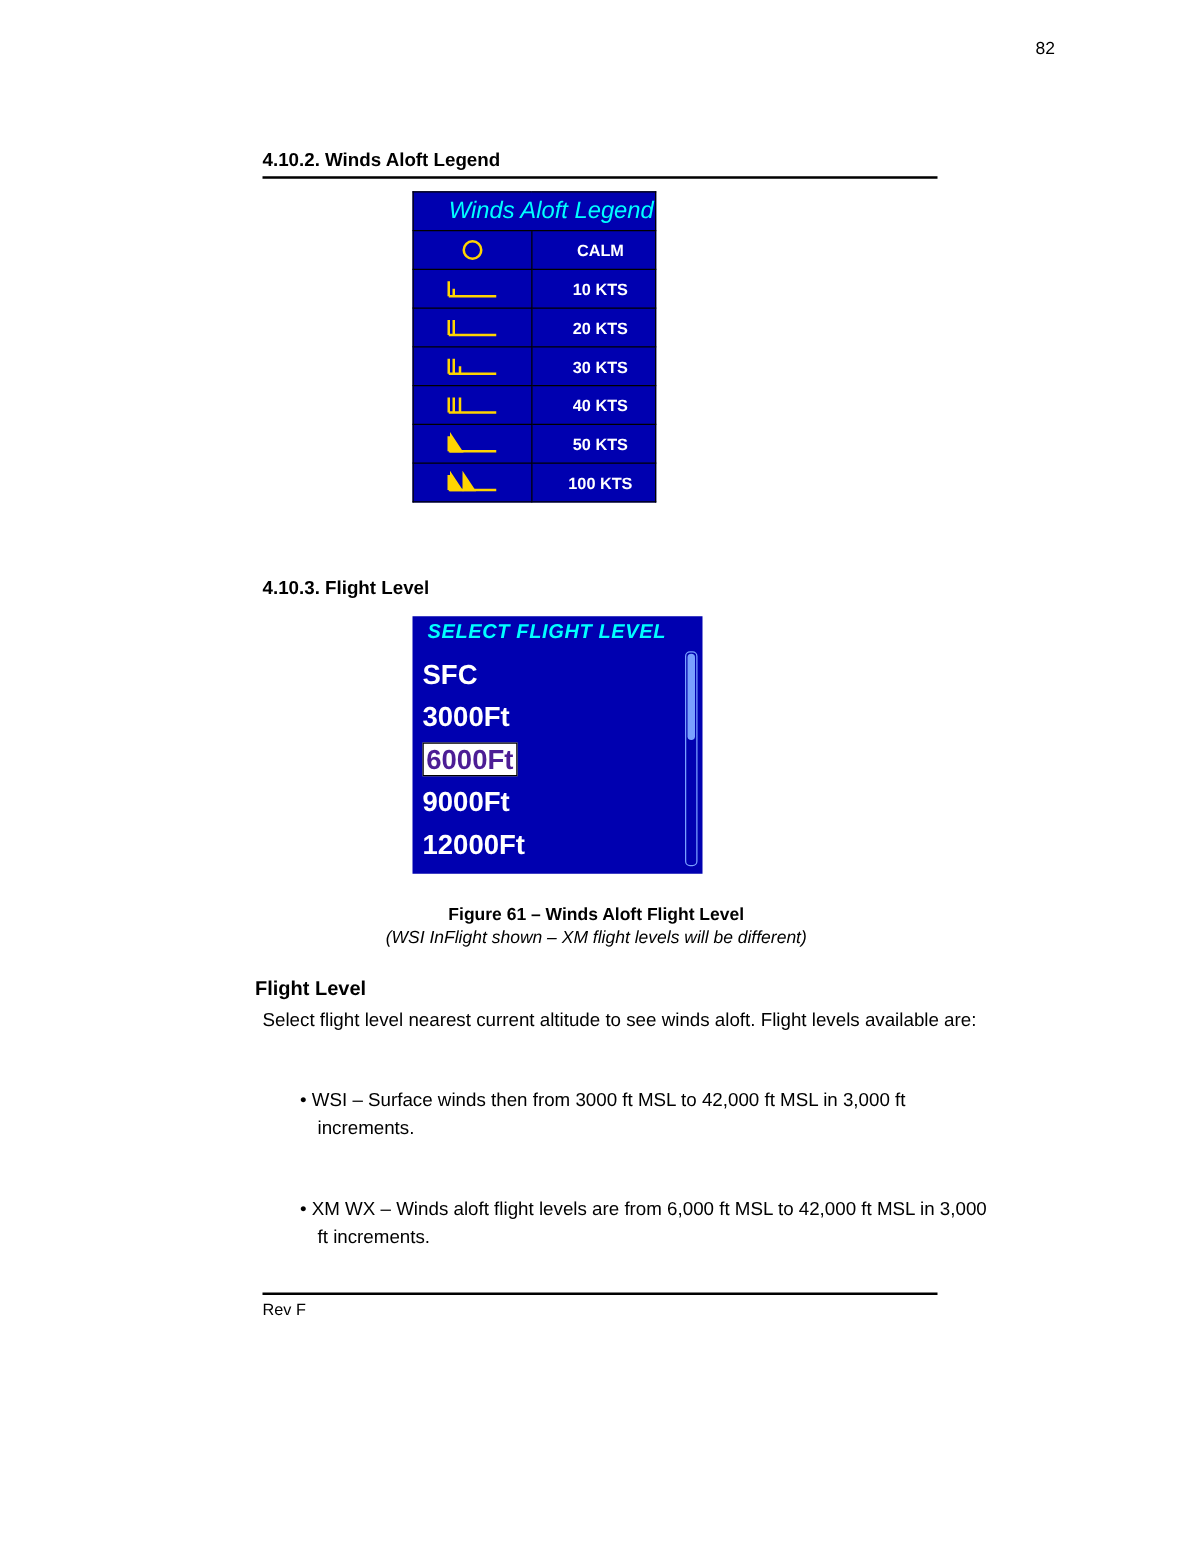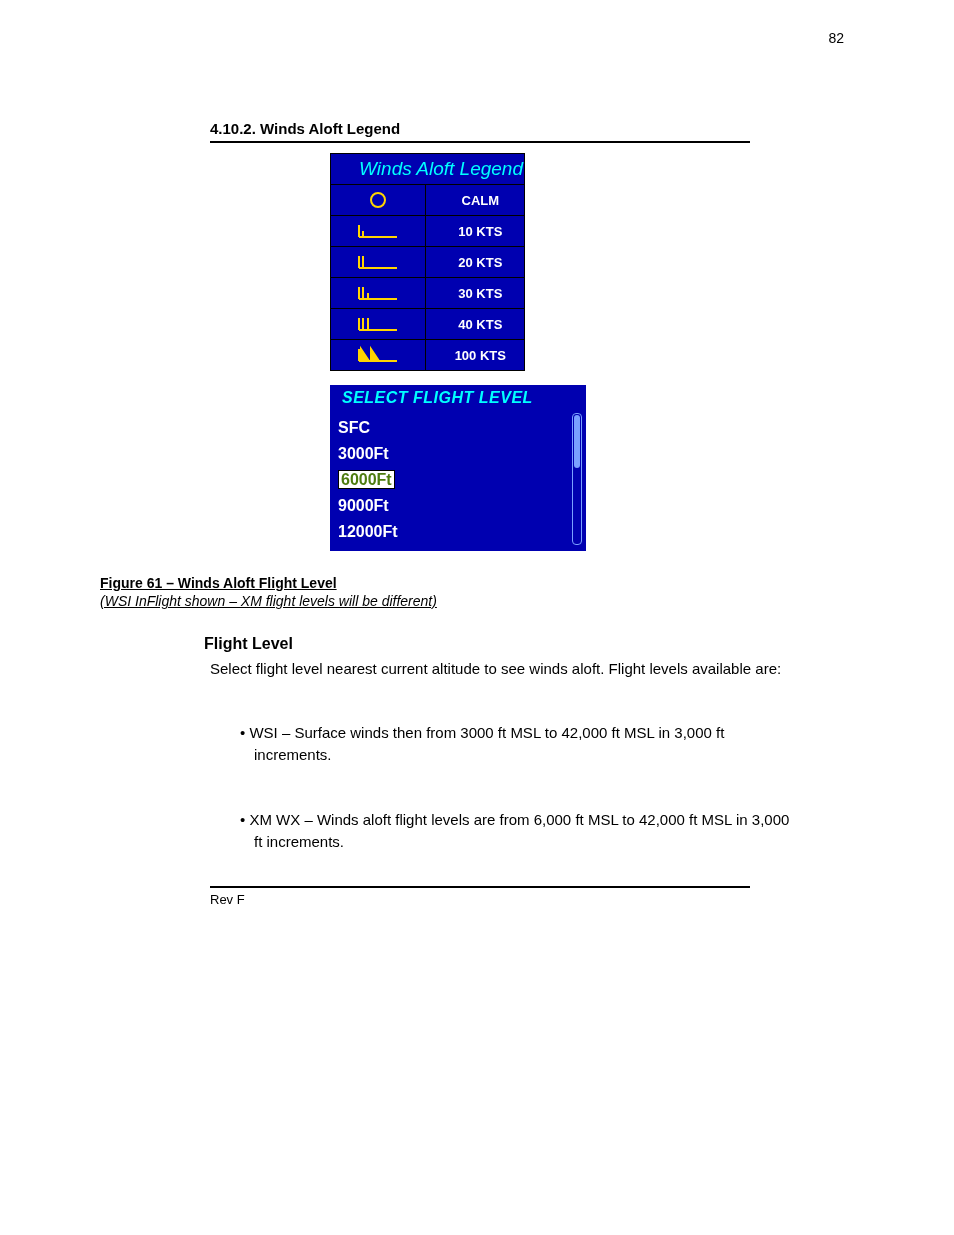--- a/index.html
+++ b/index.html
@@ -8,29 +8,29 @@
   .sec-title{font-size:15px;font-weight:bold;margin:60px 0 4px 110px;}
   .legend-hr,.level-hr{border:none;border-top:2px solid #000;margin:0 0 0 110px;width:540px;}
   .legend-img{margin:10px 0 0 230px;}
   .legend-box{width:195px;background:#0000b0;border:1px solid #000;border-collapse:collapse;}
   .legend-box td{border:1px solid #000;height:28px;}
   .legend-title{color:#00ffff;font-weight:normal;font-style:italic;text-align:right;font-size:19px;}
   .legend-label{color:#fff;font-weight:bold;font-size:13px;text-align:center;width:95px;padding-left:12px;}
   .legend-icon{width:100px;text-align:center;}
   .legend-icon svg{display:block;margin:0 auto;}
   .level-img{margin:14px 0 0 230px;}
-  .level-box{width:256px;background:#0000b0;position:relative;padding-bottom:6px;}
+  .level-box{width:232px;background:#0000b0;position:relative;padding-bottom:6px;}
   .level-title{color:#00ffff;font-weight:bold;font-style:italic;font-size:16px;padding:4px 0 8px 12px;letter-spacing:.5px;}
   .level-list{width:210px;}
-  .level-item{color:#fff;font-weight:bold;font-size:16px;padding:4px 0 4px 8px;}
-  .level-item.selected span{background:#fff;color:#4d7c0f;padding:0 2px;border:1px solid #000;}
+  .level-item{color:#fff;font-weight:bold;font-size:22px;padding:4px 0 4px 8px;}
+  .level-item.selected span{background:#fff;color:#4c1d95;padding:0 2px;border:1px solid #000;}
   .scrollbar{position:absolute;top:28px;bottom:6px;right:4px;width:10px;}
   .scrollbar .track{position:absolute;inset:0;border:1px solid #7aa0ff;border-radius:4px;}
   .scrollbar .thumb{position:absolute;top:2px;left:2px;right:2px;height:40%;background:#7aa0ff;border-radius:3px;}
-  .caption{font-size:14px;font-weight:bold;margin-top:24px;text-decoration:underline;}
+  .caption{text-align:center;font-size:14px;font-weight:bold;margin-top:24px;}
   .caption-note{font-weight:normal;font-style:italic;display:block;margin-top:2px;}
   .body-title{font-weight:bold;font-size:16px;margin:26px 0 6px 104px;}
   .body-text{font-size:15px;line-height:1.35;margin:0 60px 0 110px;}
   .bullets{margin:8px 60px 0 140px;font-size:15px;line-height:1.45;}
   .bullets div{text-indent:-14px;padding-left:14px;margin-bottom:2px;margin-top:43px;}
   .bullets div::before{content:"• ";}
   .foot-hr{margin:34px 0 4px 110px;}
   .footer{font-size:13px;margin-left:110px;}
 </style>
 </head>
@@ -98,29 +98,40 @@
               </svg>
             </td>
   <td class="legend-label">40 KTS</td>
           </tr>
           <tr>
             <td class="legend-icon">
               <svg width="50" height="20" stroke="#ffd400" stroke-width="2" fill="none">
                 <line x1="6" y1="16" x2="44" y2="16"></line>
                 <line x1="6" y1="16" x2="6" y2="4"></line>
                 <polygon points="8,16 8,4 16,16" fill="#ffd400"></polygon>
+              </svg>
+            </td>
+  <td class="legend-label">50 KTS</td>
+          </tr>
+          <tr>
+            <td class="legend-icon">
+              <svg width="50" height="20" stroke="#ffd400" stroke-width="2" fill="none">
+                <line x1="6" y1="16" x2="44" y2="16"></line>
+                <line x1="6" y1="16" x2="6" y2="4"></line>
+                <polygon points="8,16 8,4 16,16" fill="#ffd400"></polygon>
                 <polygon points="18,16 18,4 26,16" fill="#ffd400"></polygon>
               </svg>
             </td>
   <td class="legend-label">100 KTS</td>
           </tr>
         </tbody>
     </table>
   </div>
 
+  <div class="sec-title">4.10.3. Flight Level</div>
   <div class="level-img">
     <div class="level-box">
       <div class="level-title">SELECT FLIGHT LEVEL</div>
       <div class="level-list" id="level-list">
           <div class="level-item"><span>SFC</span></div>
           <div class="level-item"><span>3000Ft</span></div>
           <div class="level-item selected"><span>6000Ft</span></div>
           <div class="level-item"><span>9000Ft</span></div>
           <div class="level-item"><span>12000Ft</span></div>
         </div>

